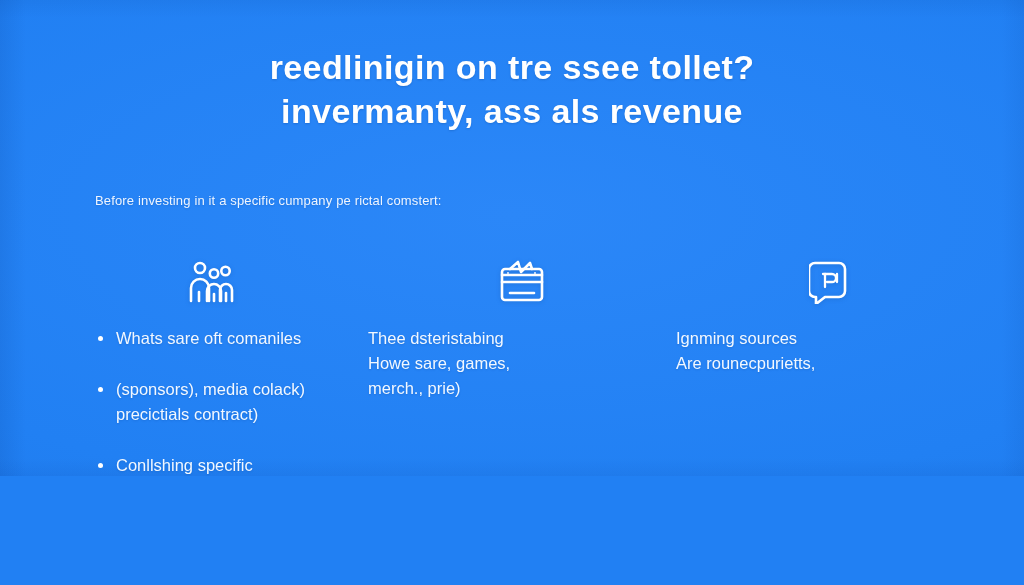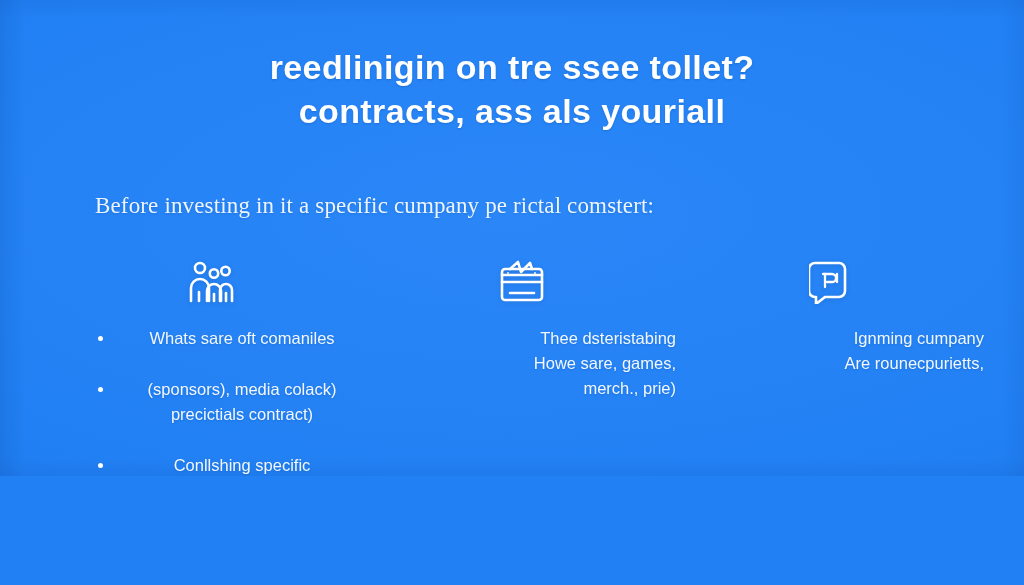--- a/index.html
+++ b/index.html
@@ -51,25 +51,24 @@
     letter-spacing: 0.4px;
     line-height: 44px;
     text-shadow: 0 1px 2px rgba(12,64,140,0.28);
   }
 
   .subtitle {
     position: absolute;
     left: 95px;
     top: 193px;
     color: #eef5ff;
-    font-size: 23px;
+    font-size: 13px;
     font-weight: normal;
     letter-spacing: 0.15px;
     text-shadow: 0 1px 2px rgba(12,64,140,0.22);
-    font-family: Liberation Serif, serif;
   }
 
   .columns {
     position: absolute;
     left: 60px;
     right: 40px;
     top: 256px;
     display: flex;
     align-items: flex-start;
   }
@@ -116,47 +115,46 @@
     position: absolute;
     left: 0;
     top: 10px;
     width: 5px;
     height: 5px;
     border-radius: 50%;
     background: #ffffff;
   }
   .bullets li .sub-line {
     display: block;
-    text-align: center;
   }
 
   
   .centered-lines {
-    text-align: right;
+    text-align: left;
   }
   .centered-lines .line {
     display: block;
     color: #f2f8ff;
     font-size: 16.5px;
     line-height: 25px;
     text-shadow: 0 1px 2px rgba(12,64,140,0.22);
   }
   .centered-lines .gap {
     height: 25px;
   }
 </style>
 </head>
 <body>
 
 <div class="slide">
   <div class="vignette"></div>
 
   <div class="title-block">
     <span class="title-line">reedlinigin on tre ssee tollet?</span>
-    <span class="title-line">contracts, ass als youriall</span>
+    <span class="title-line">invermanty, ass als revenue</span>
   </div>
 
   <div class="subtitle">Before investing in it a specific cumpany pe rictal comstert:</div>
 
   <div class="columns">
 
     <div class="col">
       <div class="col-icon">
         <svg width="54" height="44" viewBox="0 0 54 44" fill="none" stroke="#ffffff" stroke-width="2.6" stroke-linecap="round" stroke-linejoin="round">
           <circle cx="13" cy="8" r="5"></circle>
@@ -212,20 +210,20 @@
     <div class="col">
       <div class="col-icon">
         <svg width="42" height="44" viewBox="0 0 42 44" fill="none" stroke="#ffffff" stroke-width="2.6" stroke-linecap="round" stroke-linejoin="round">
           <path d="M12 3 h18 a6 6 0 0 1 6 6 v22 a6 6 0 0 1 -6 6 h-14 l-9 7 v-7 h-1 a6 6 0 0 1 -6 -6 V9 a6 6 0 0 1 6 -6 z"></path>
           <path d="M14 14 h9 a4 4 0 0 1 0 8 h-5" stroke-width="2.3"></path>
           <path d="M16 14 v13" stroke-width="2.3"></path>
           <path d="M28 14 v8" stroke-width="2.3"></path>
         </svg>
       </div>
       <div class="col-body centered-lines">
-        <span class="line">Ignming cumpany</span>
+        <span class="line">Ignming sources</span>
         <span class="gap"></span>
         <span class="line">Are rounecpurietts,</span>
       </div>
     </div>
 
   </div>
 </div>
 
 </body></html>

